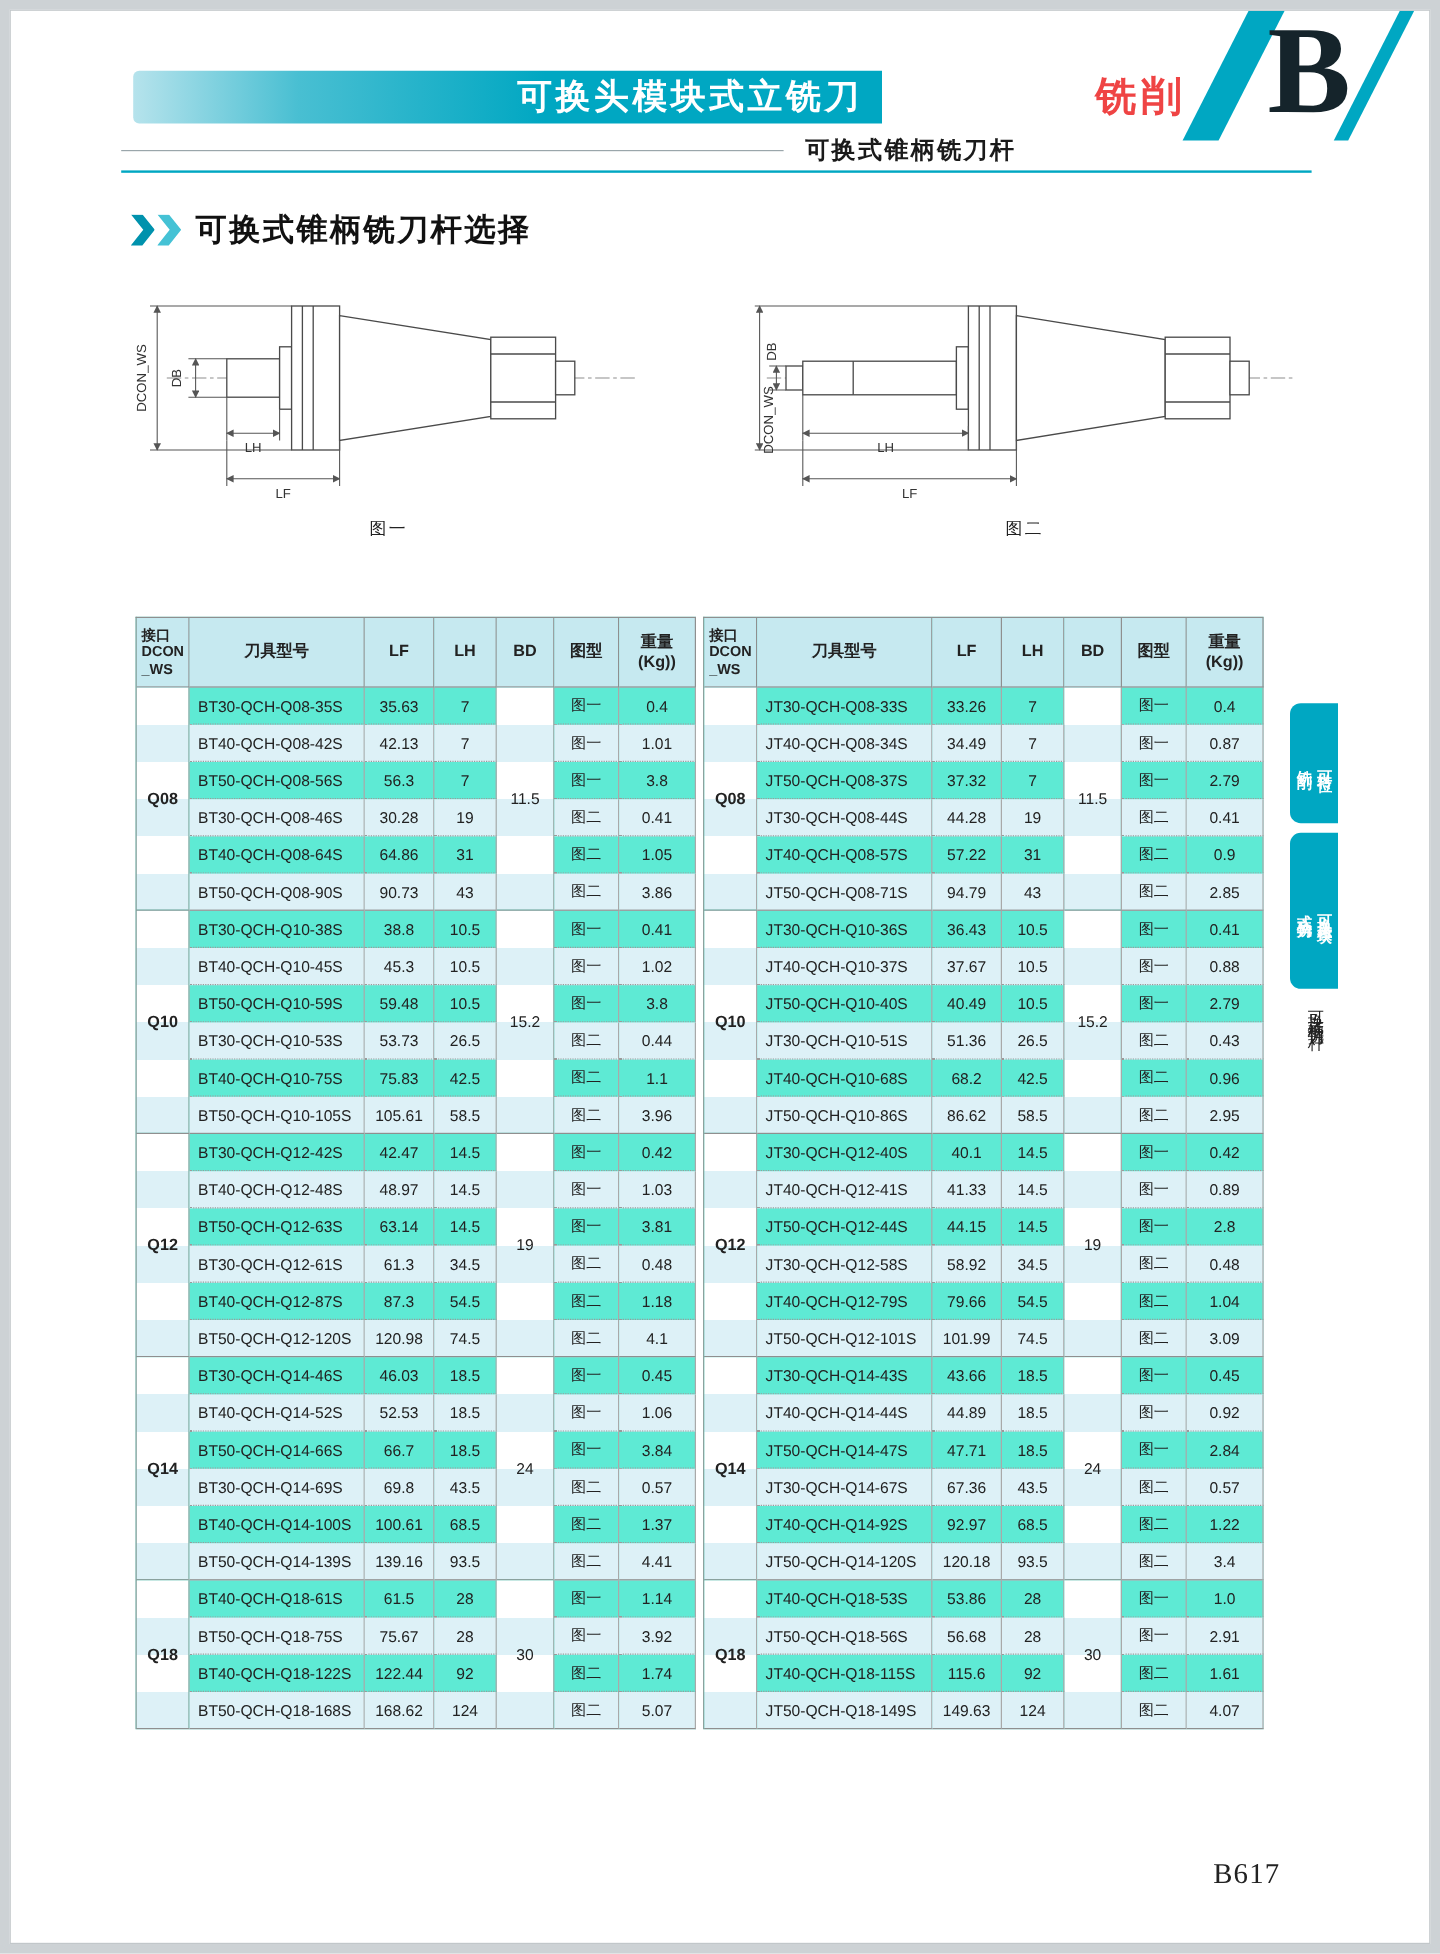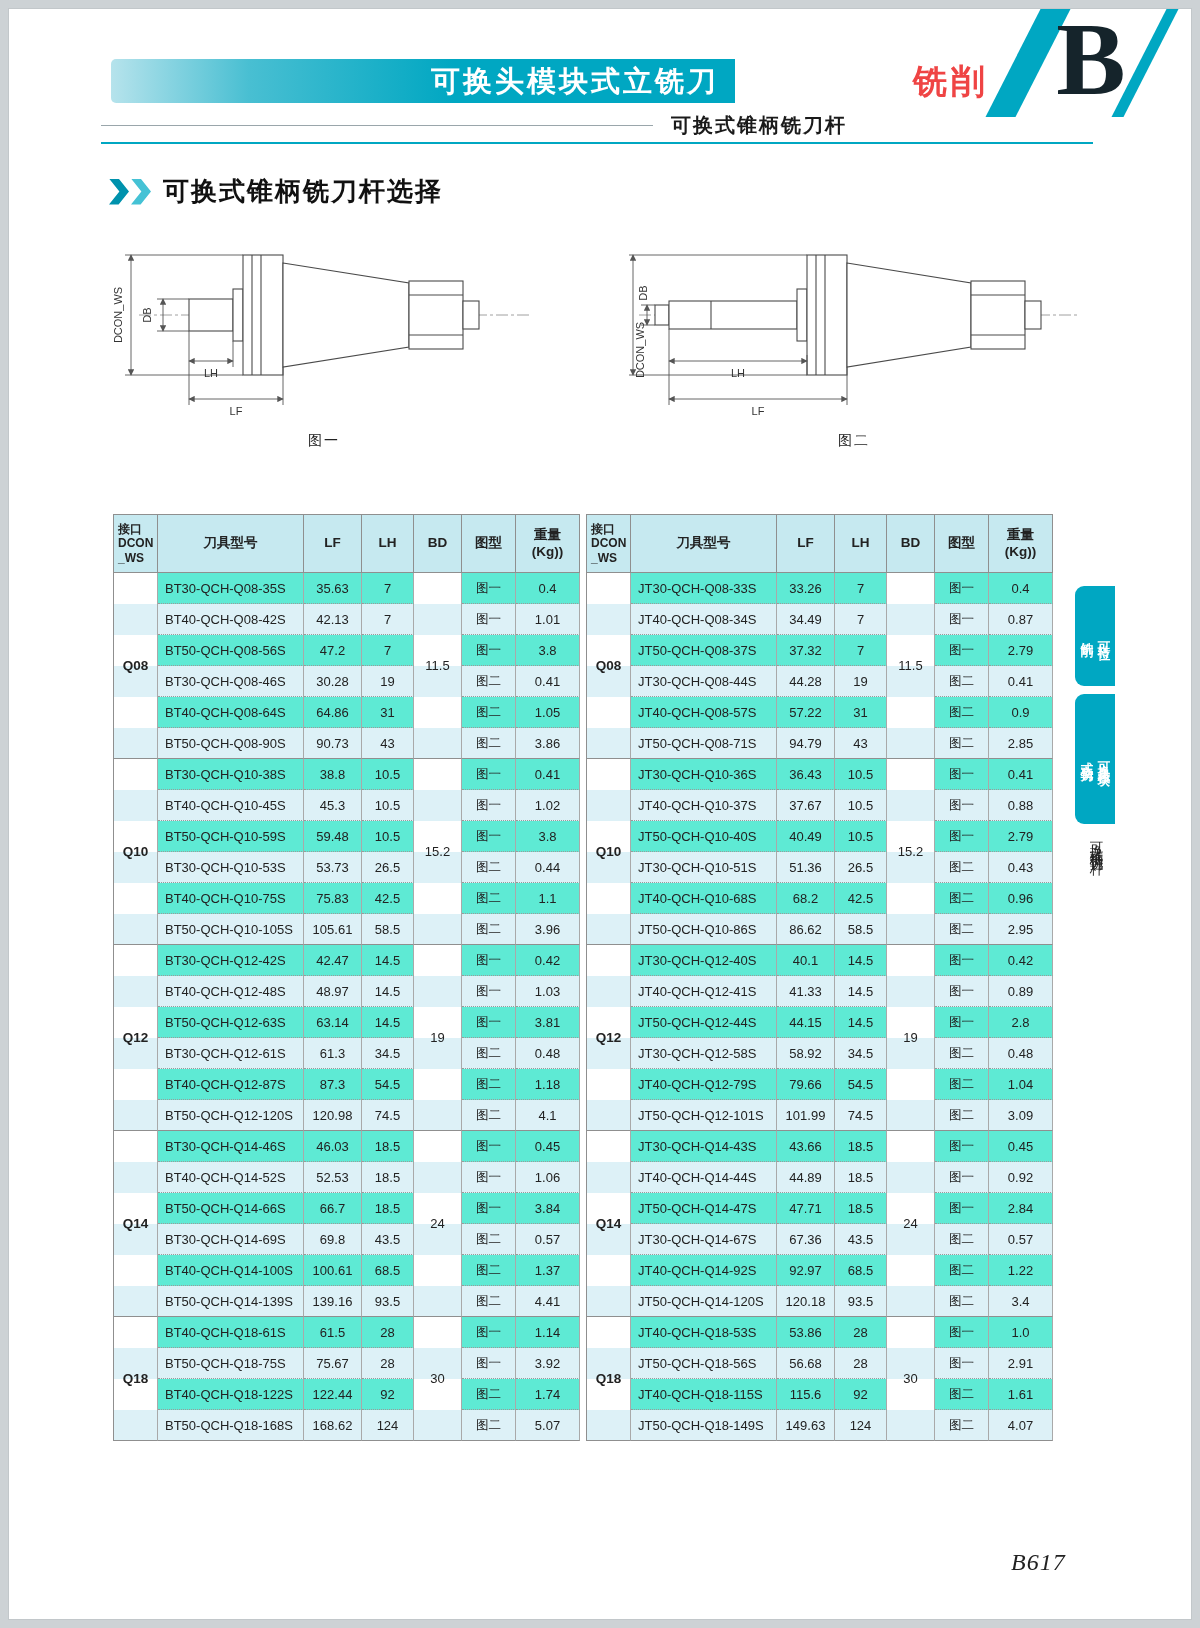--- a/index.html
+++ b/index.html
@@ -70,21 +70,21 @@
     display:flex; align-items:center; justify-content:center; }
   .tab1 { top:577px; height:100px; }
   .tab2 { top:685px; height:130px; }
   .vtext { writing-mode:vertical-rl; white-space:pre-line; color:#ffffff; font-size:12.5px;
     font-weight:bold; letter-spacing:3px; line-height:17px; }
   .side-caption { position:absolute; left:1078px; top:822px; height:210px; writing-mode:vertical-rl;
     color:#222; font-size:13.5px; letter-spacing:3px; }
 
   
   .page-number { position:absolute; left:1002px; top:1540px; font-family:"Liberation Serif", serif;
-    font-style:italic; font-size:24px; color:#222; letter-spacing:1px; }
+    font-size:24px; color:#222; letter-spacing:1px; }
 </style>
 </head>
 <body>
 
 <div class="page">
 
   <div class="banner-bar">
     <span>可换头模块式立铣刀</span>
   </div>
   <div class="banner-tag">铣削</div>
@@ -229,21 +229,21 @@
           </tr>
           <tr class="alt">
             <td class="model">BT40-QCH-Q08-42S</td>
             <td>42.13</td>
             <td>7</td>
             <td class="fig">图一</td>
             <td>1.01</td>
           </tr>
           <tr>
             <td class="model">BT50-QCH-Q08-56S</td>
-            <td>47.2</td>
+            <td>56.3</td>
             <td>7</td>
             <td class="fig">图一</td>
             <td>3.8</td>
           </tr>
           <tr class="alt">
             <td class="model">BT30-QCH-Q08-46S</td>
             <td>30.28</td>
             <td>19</td>
             <td class="fig">图二</td>
             <td>0.41</td>

